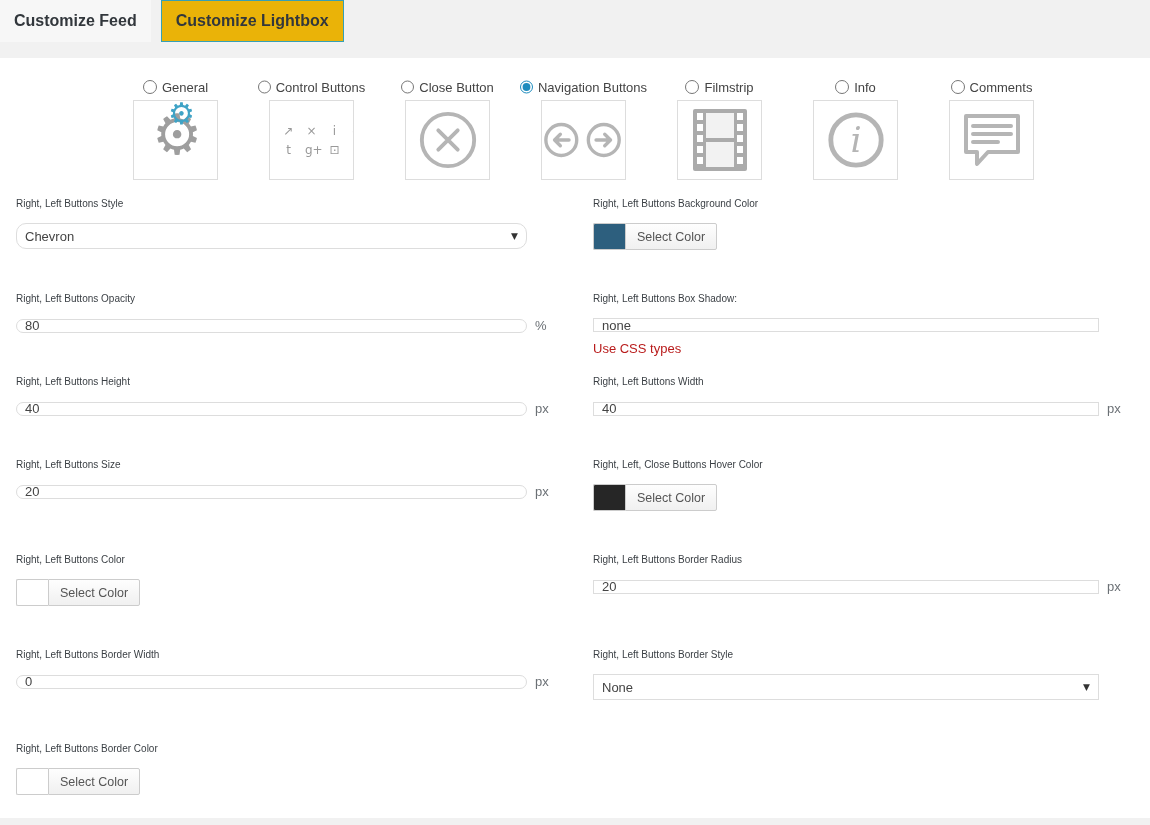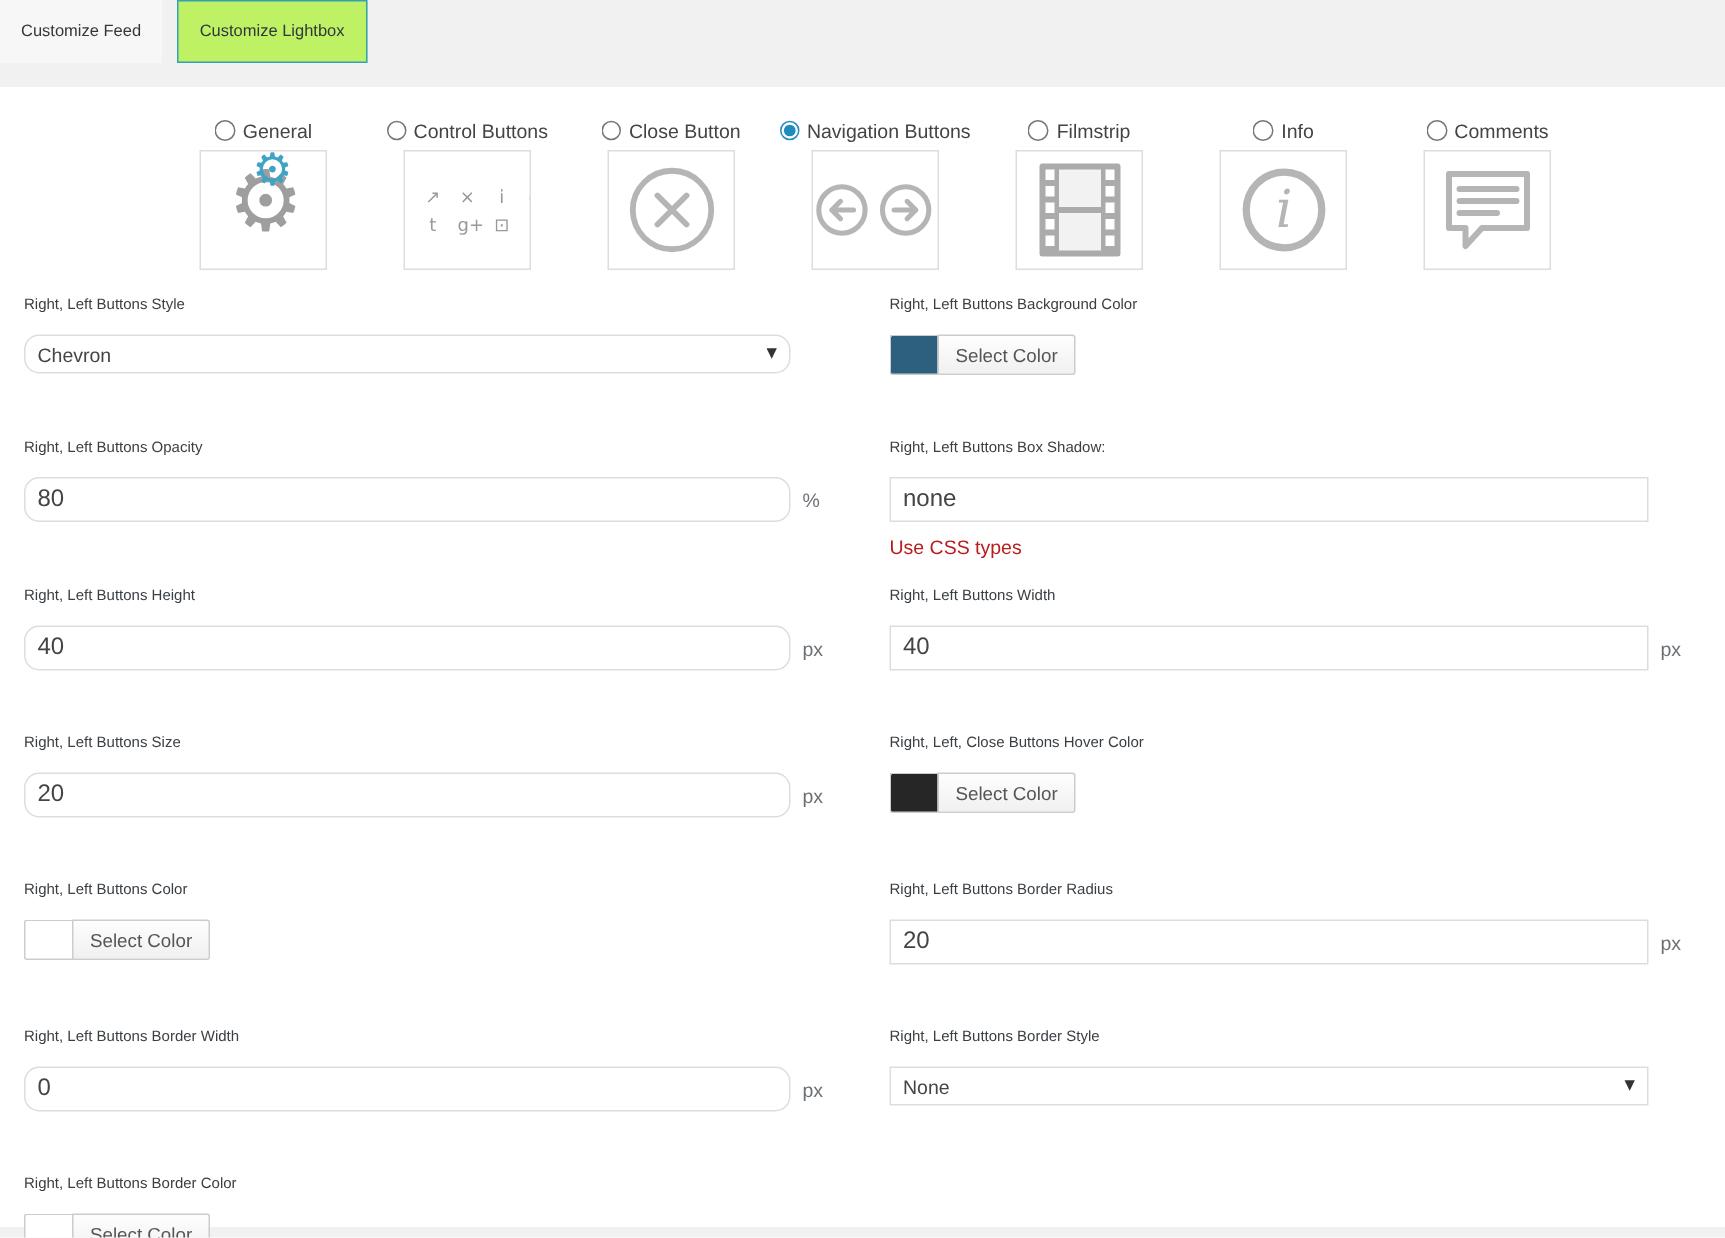--- a/index.html
+++ b/index.html
@@ -10,25 +10,25 @@
     background:#f1f1f1;
     font-family:"Liberation Sans", sans-serif;
     color:#444;
     overflow:hidden;
   }
   
   .tabs-row { display:flex; height:42px; align-items:stretch; }
   .tab {
     display:flex; align-items:center;
     padding:0 14px; margin-right:10px;
-    font-size:11px; font-weight:normal; color:#32373c;
+    font-size:16px; font-weight:bold; color:#32373c;
     cursor:pointer; background:#f7f7f7;
   }
   .tab.active {
-    background:#bef264;
+    background:#eab308;
     border:1px solid var(--accent);
   }
   
   .content {
     margin-top:16px; background:#fff;
     height:760px; padding-top:18px;
   }
   
   .sections {
     margin-left:96px;
@@ -65,22 +65,22 @@
   
   .fields {
     display:grid; grid-template-columns:577px 1fr;
     padding:16px 16px 0 16px;
   }
   .field { margin-bottom:41px; }
   .field.has-helper { margin-bottom:18px; }
   .field-label { font-size:10px; font-weight:normal; color:#3a3f44; line-height:16px; }
   .control-row { margin-top:11px; display:flex; align-items:center; gap:8px; }
   input.text-input {
-    height:30px; border:1px solid #ddd; background:#fff;
-    padding:0 8px; font-size:16px; color:#444; border-radius:0;
+    height:14px; border:1px solid #ddd; background:#fff;
+    padding:0 8px; font-size:13px; color:#444; border-radius:0;
     font-family:"Liberation Sans", sans-serif; outline:none;
   }
   .col-left input.text-input, .col-left .select-box { width:511px;border-radius:10px; }
   .col-right input.text-input, .col-right .select-box { width:calc(100% - 35px); }
   .suffix { font-size:13px; color:#6b7075; }
   .select-box {
     height:26px; border:1px solid #ddd; background:#fff;
     display:flex; align-items:center; justify-content:space-between;
     padding:0 8px; font-size:13px; color:#444; cursor:pointer;
   }

